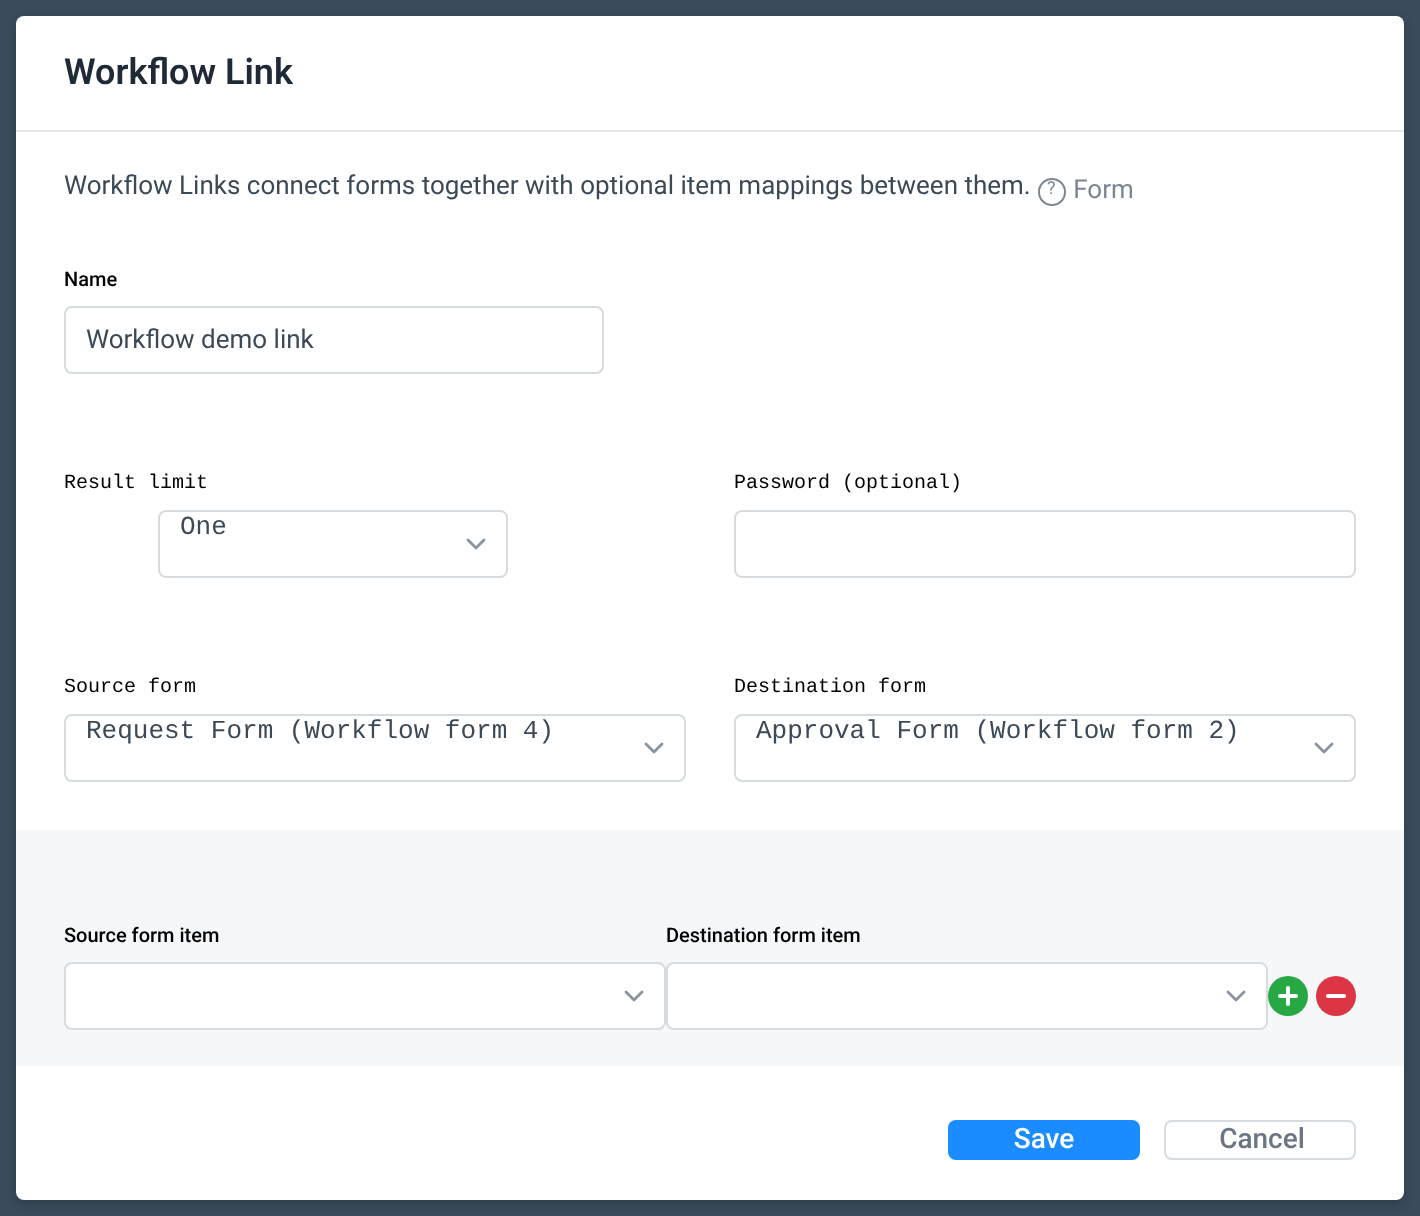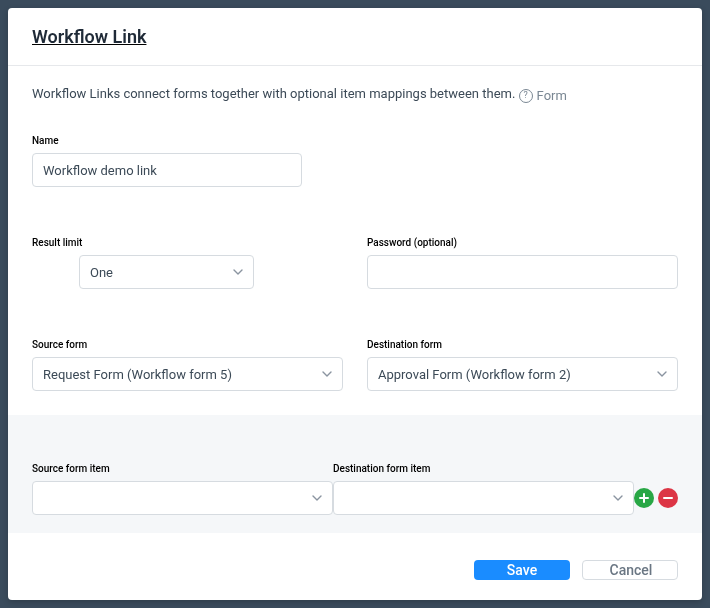--- a/index.html
+++ b/index.html
@@ -17,21 +17,20 @@
     top: 8px; left: 8px; right: 8px; bottom: 8px;
     background: #fff;
     border-radius: 4px;
     display: flex;
     flex-direction: column;
     box-shadow: 0 2px 6px rgba(0,0,0,0.2);
   }
   .dialog-header {
     padding: 18px 24px 18px 24px;
     border-bottom: 1px solid #e6e8eb;
-    text-decoration: underline;
   }
   .dialog-title {
     font-size: 18px;
     font-weight: 600;
     color: #1f2a37;
   }
   .dialog-body {
     flex: 1;
     padding: 20px 24px 10px 24px;
     overflow: auto;
@@ -69,35 +68,34 @@
   .text-input, .select {
     width: 100%;
     height: 34px;
     border: 1px solid #d6dbe0;
     border-radius: 4px;
     padding: 0 10px;
     font-size: 13px;
     color: #3c4a57;
     background: #fff;
     display: flex;
-    align-items: center;
     position: relative;
   }
   .text-input input {
     border: none; outline: none; width: 100%; font-size: 13px;
     color: #3c4a57; background: transparent; padding: 0;
     font-family: inherit;
   }
   .select { cursor: pointer; padding-right: 28px; }
   .select .chevron {
     position: absolute; right: 10px; top: 50%; transform: translateY(-50%);
   }
   .chevron svg { display: block; }
   .row { display: flex; gap: 24px; }
-  .col { flex: 1; min-width: 0; }
+  .col { flex: 1; min-width: 0; font-family: Liberation Mono, monospace; }
   .field { margin-bottom: 18px; }
   .name-field .text-input { width: 270px; }
   .limit-field .select { width: 175px; margin-left: 47px; }
   .mapping-section {
     background: #f5f7f9;
     margin: 6px -24px 0 -24px;
     padding: 16px 24px 18px 24px;
   }
   .mapping-row {
     display: flex;
@@ -198,21 +196,21 @@
           </div>
         </div>
       </div>
     </div>
 
     <div class="row">
       <div class="col">
         <div class="field">
           <div class="field-label">Source form</div>
           <div class="select">
-            <span>Request Form (Workflow form 5)</span>
+            <span>Request Form (Workflow form 4)</span>
             <span class="chevron">
               <svg width="10" height="6" viewBox="0 0 10 6">
                   <path d="M1 1l4 4 4-4" stroke="#8a94a0" stroke-width="1.4" fill="none" stroke-linecap="round" stroke-linejoin="round"></path>
                 </svg>
             </span>
           </div>
         </div>
       </div>
       <div class="col">
         <div class="field">

